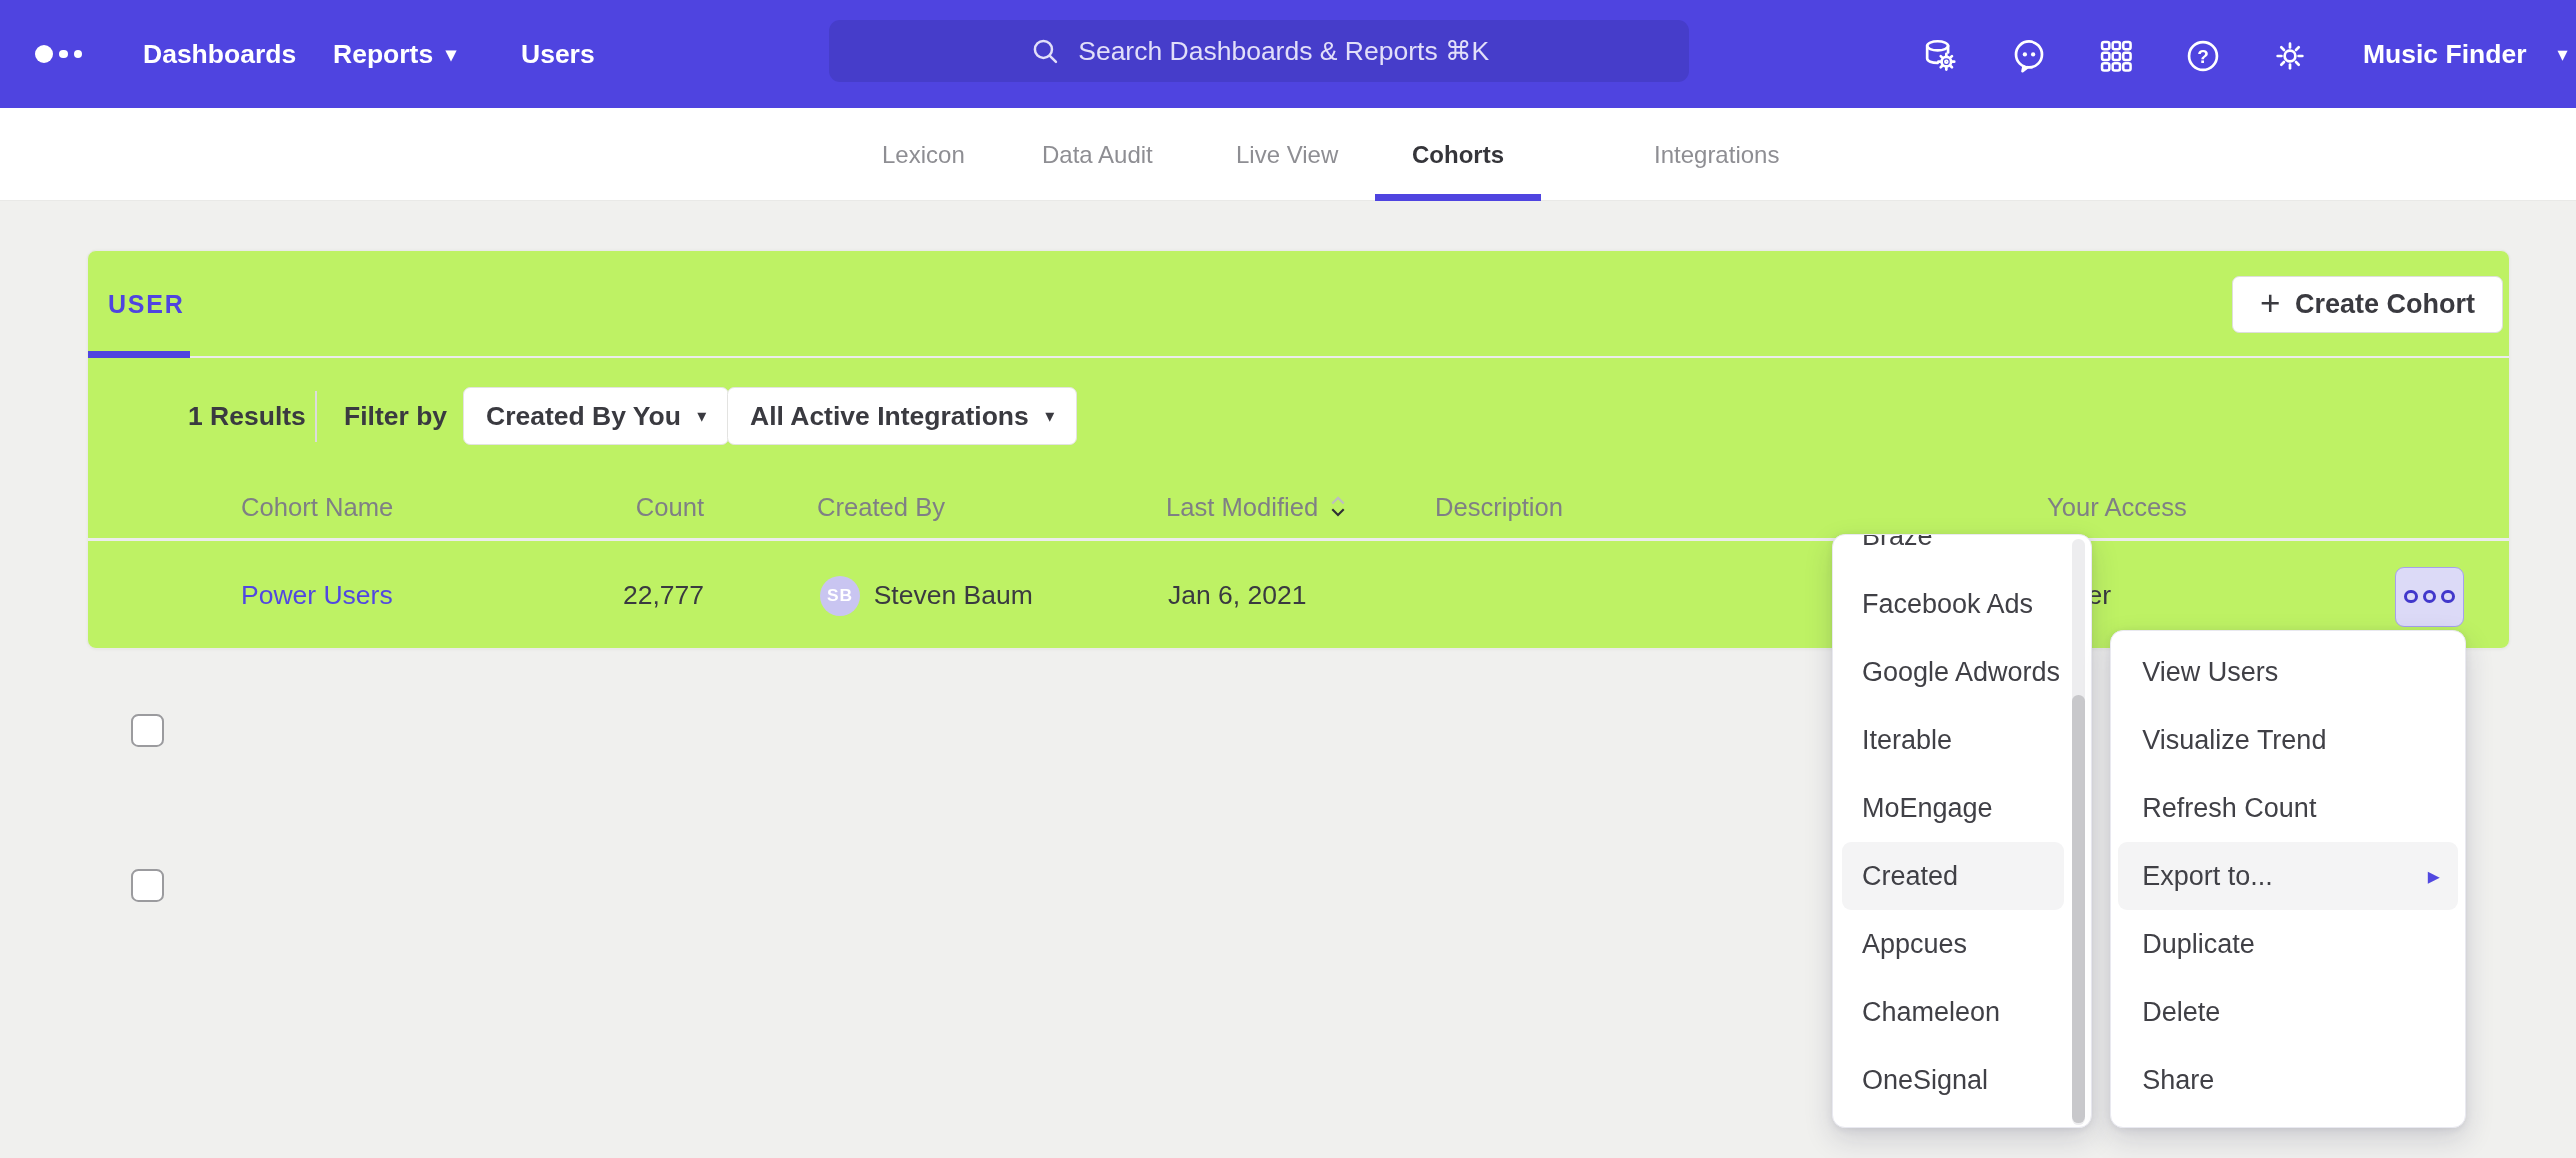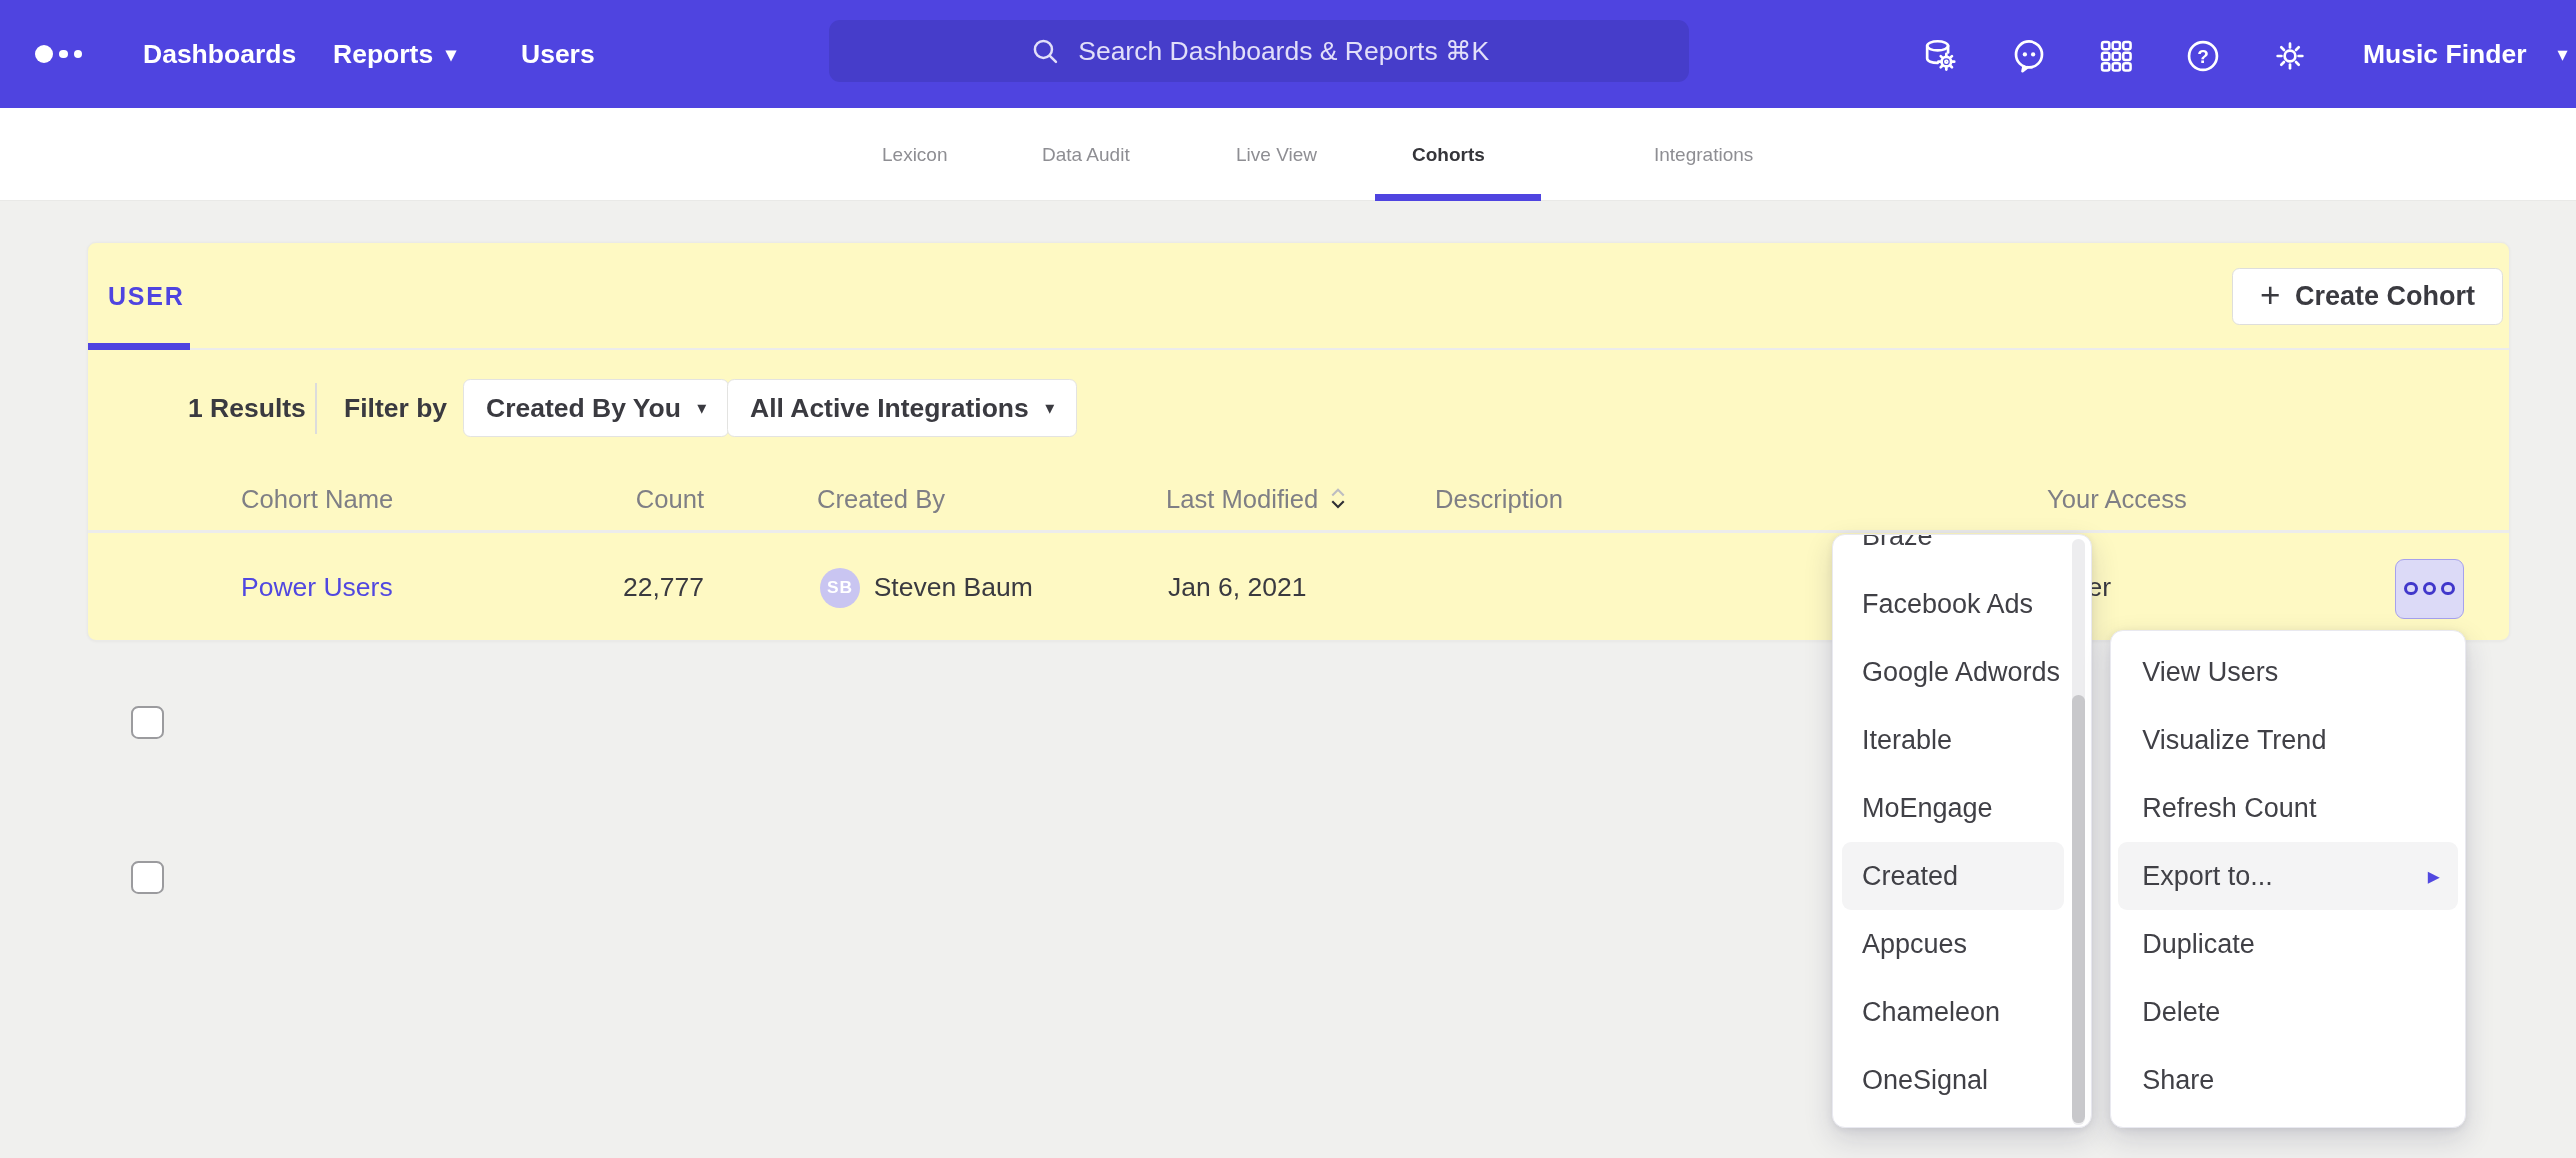--- a/index.html
+++ b/index.html
@@ -27,26 +27,26 @@
     background:#463DCA; border-radius:11px; display:flex; align-items:center; justify-content:center;
     gap:16.4px; cursor:pointer;
   }
   .global-search span { color:#E2DFF9; font-size:26.5px; }
   .icon-btn { position:absolute; top:36px; width:40px; height:40px; display:flex; align-items:center; justify-content:center; cursor:pointer; }
   .ic1 { left:1920px; } .ic2 { left:2009px; } .ic3 { left:2096px; } .ic4 { left:2183px; } .ic5 { left:2270px; }
   .project-switch { left:2363px; gap:31px; cursor:pointer;text-align:right; }
   .project-switch .pname { color:#fff; font-size:26.5px; font-weight:700; }
   
   .subnav { position:absolute; left:0; top:108px; width:2576px; height:93px; background:#fff; border-bottom:0.9px solid #E9E9E7; }
-  .subtab { position:absolute; top:0; height:93px; display:flex; align-items:center; font-size:19px; color:#8E8E93; cursor:pointer; }
+  .subtab { position:absolute; top:0; height:93px; display:flex; align-items:center; font-size:24px; color:#8E8E93; cursor:pointer; }
   .subtab.active { color:#35353A; font-weight:700; }
   .t-lexicon{left:882px;} .t-dataaudit{left:1042px;} .t-liveview{left:1236px;} .t-cohorts{left:1412px;} .t-integrations{left:1654px;}
   .subtab-underline { position:absolute; left:1375px; top:86px; width:166px; height:7.3px; background:#4F44E0; }
   
-  .card { position:absolute; left:87px; top:242px; width:2423px; height:399px; background:#fef9c3;
+  .card { position:absolute; left:87px; top:250px; width:2423px; height:399px; background:#bef264;
           border:0.9px solid #EAEAE8; border-radius:9px; box-shadow:0 0.9px 2.7px rgba(0,0,0,.04); }
   .tabstrip-border { position:absolute; left:0; top:105px; width:100%; height:1.8px; background:#ECECEC; }
   .user-tab { position:absolute; left:20px; top:0; height:107px; display:flex; align-items:center;
               color:#4F44E0; font-size:25px; font-weight:700; letter-spacing:1.8px; cursor:pointer; }
   .user-tab-underline { position:absolute; left:0; top:100px; width:102px; height:7.3px; background:#4F44E0; }
   .create-btn { position:absolute; left:2144px; top:25px; height:57px; padding:0 27px;
                 border:1.8px solid #DEDEDC; border-radius:7.3px; background:#fff; display:flex; align-items:center;
                 gap:14.6px; cursor:pointer; }
   .create-btn .plus { font-size:35px; font-weight:400; color:#3A3A40; line-height:1; margin-top:-3.7px; }
   .create-btn .lbl  { font-size:27px; font-weight:600; color:#3A3A40; }

